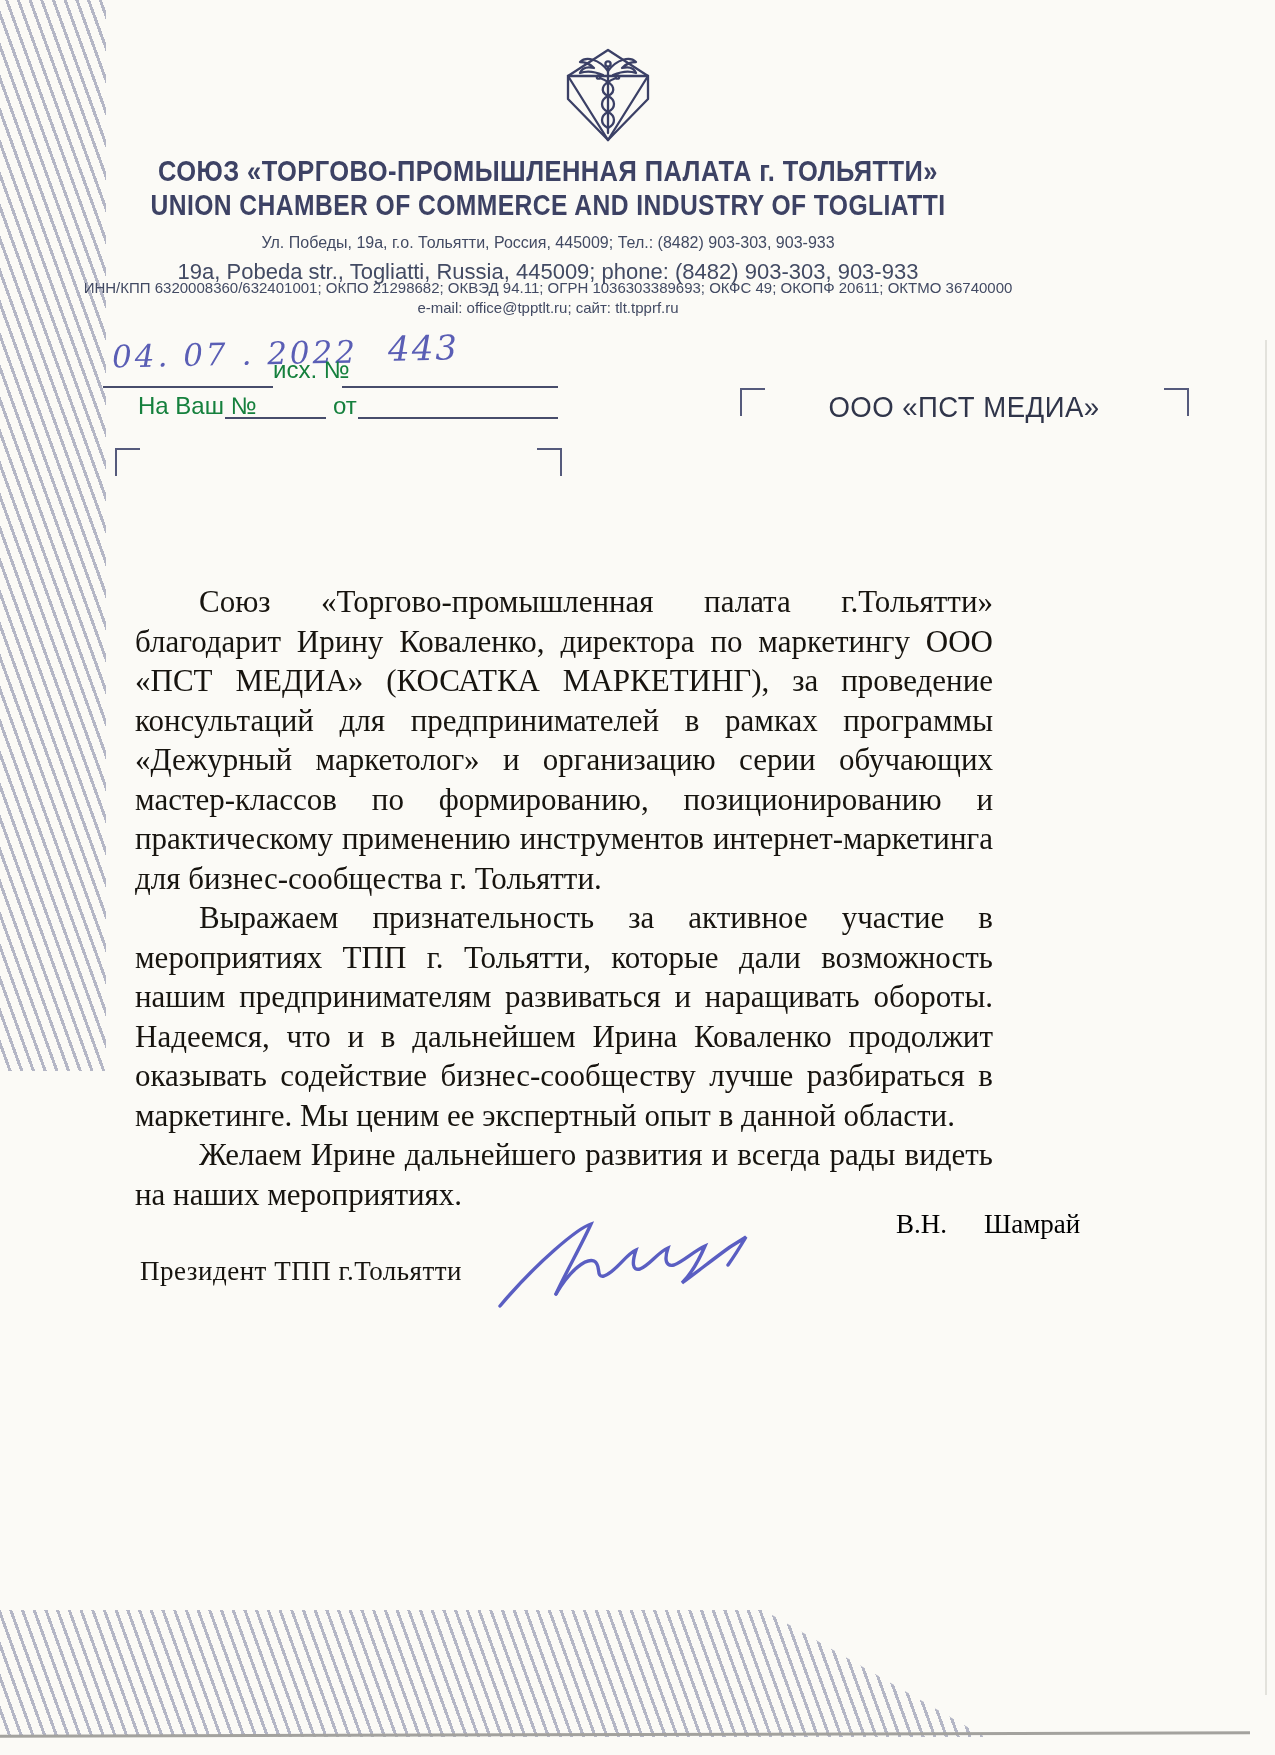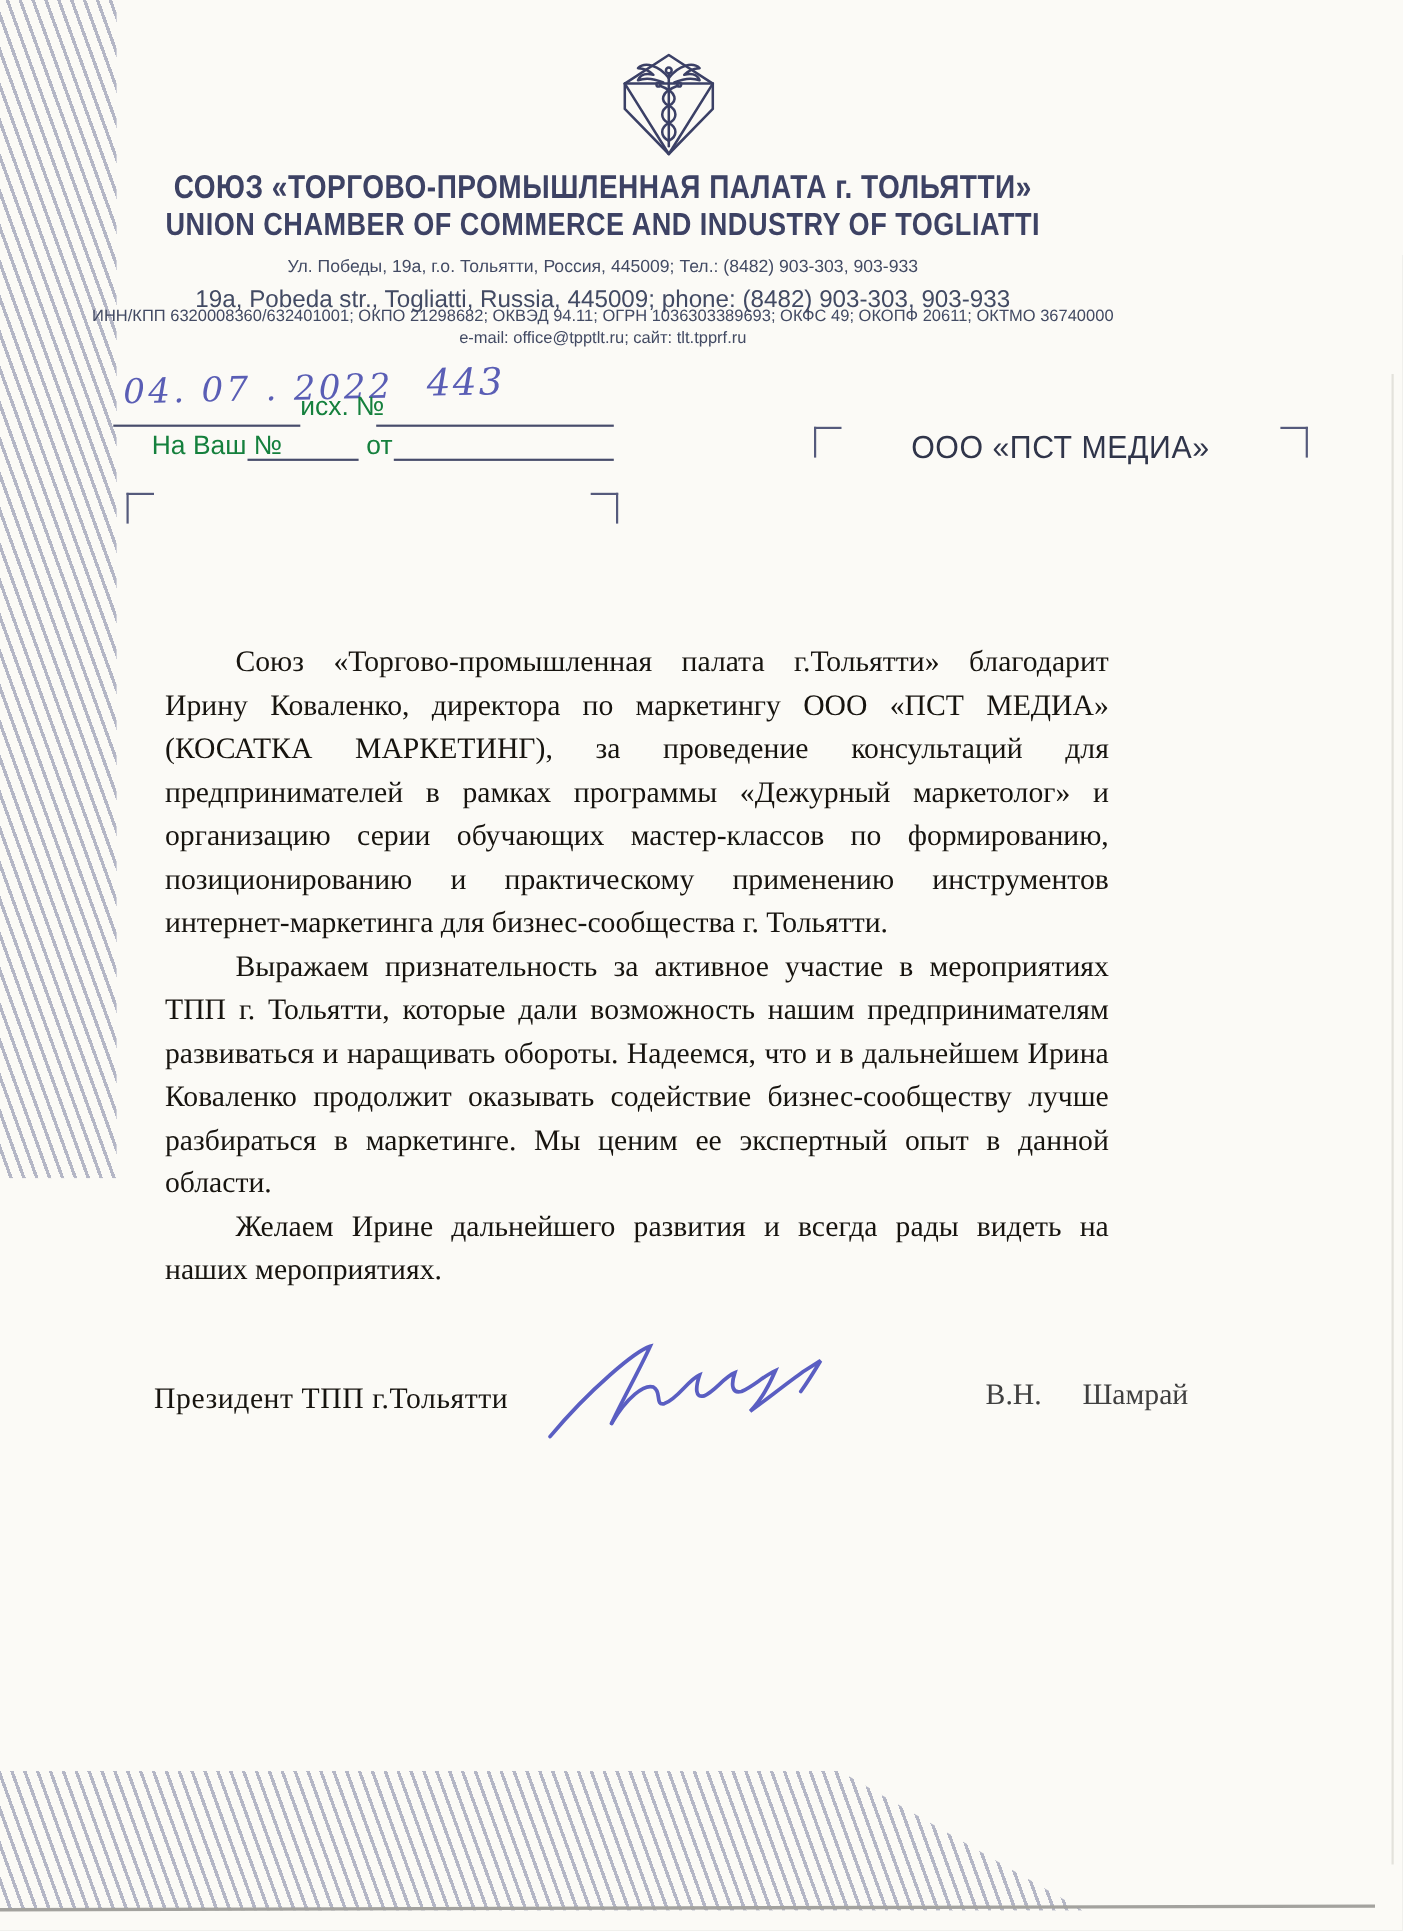--- a/index.html
+++ b/index.html
@@ -64,32 +64,31 @@
   .c-rec-r{left:1164px;top:388px;}
   .c-snd-l{left:115px;top:448px;}
   .c-snd-r{left:537px;top:448px;}
   .recipient{position:absolute;left:740px;top:391px;width:448px;text-align:center;
     font-size:29px;color:#30354a;letter-spacing:0.5px;transform:scaleX(0.95);}
 
   
   .body-text{
     position:absolute;left:135px;top:582px;width:858px;
     font-family:"Liberation Serif", serif;
-    font-size:27px;line-height:39.5px;color:#17140f;
+    font-size:31px;line-height:39.5px;color:#17140f;
     text-align:justify;
-    margin-left:15px;
   }
   .body-text p{margin:0;text-indent:64px;text-align:justify;text-align-last:left;}
 
   
   .sig-pos{position:absolute;left:140px;top:1256px;
     font-family:"Liberation Serif", serif;font-size:27px;color:#17140f;letter-spacing:0.5px;}
   .sig-svg{position:absolute;left:492px;top:1214px;width:300px;height:100px;}
-  .sig-name{position:absolute;top:1252px;
-    font-family:"Liberation Serif", serif;font-size:27px;color:#404040;}
+  .sig-name{position:absolute;top:1209px;
+    font-family:"Liberation Serif", serif;font-size:27px;color:#000000;}
   .sig-initials{left:896px;}
   .sig-surname{left:984px;text-align:right;}
 </style>
 </head>
 <body>
 
 <div class="page">
 
   <div class="hatch hatch-left"></div>
   <div class="hatch hatch-bottom"></div>

